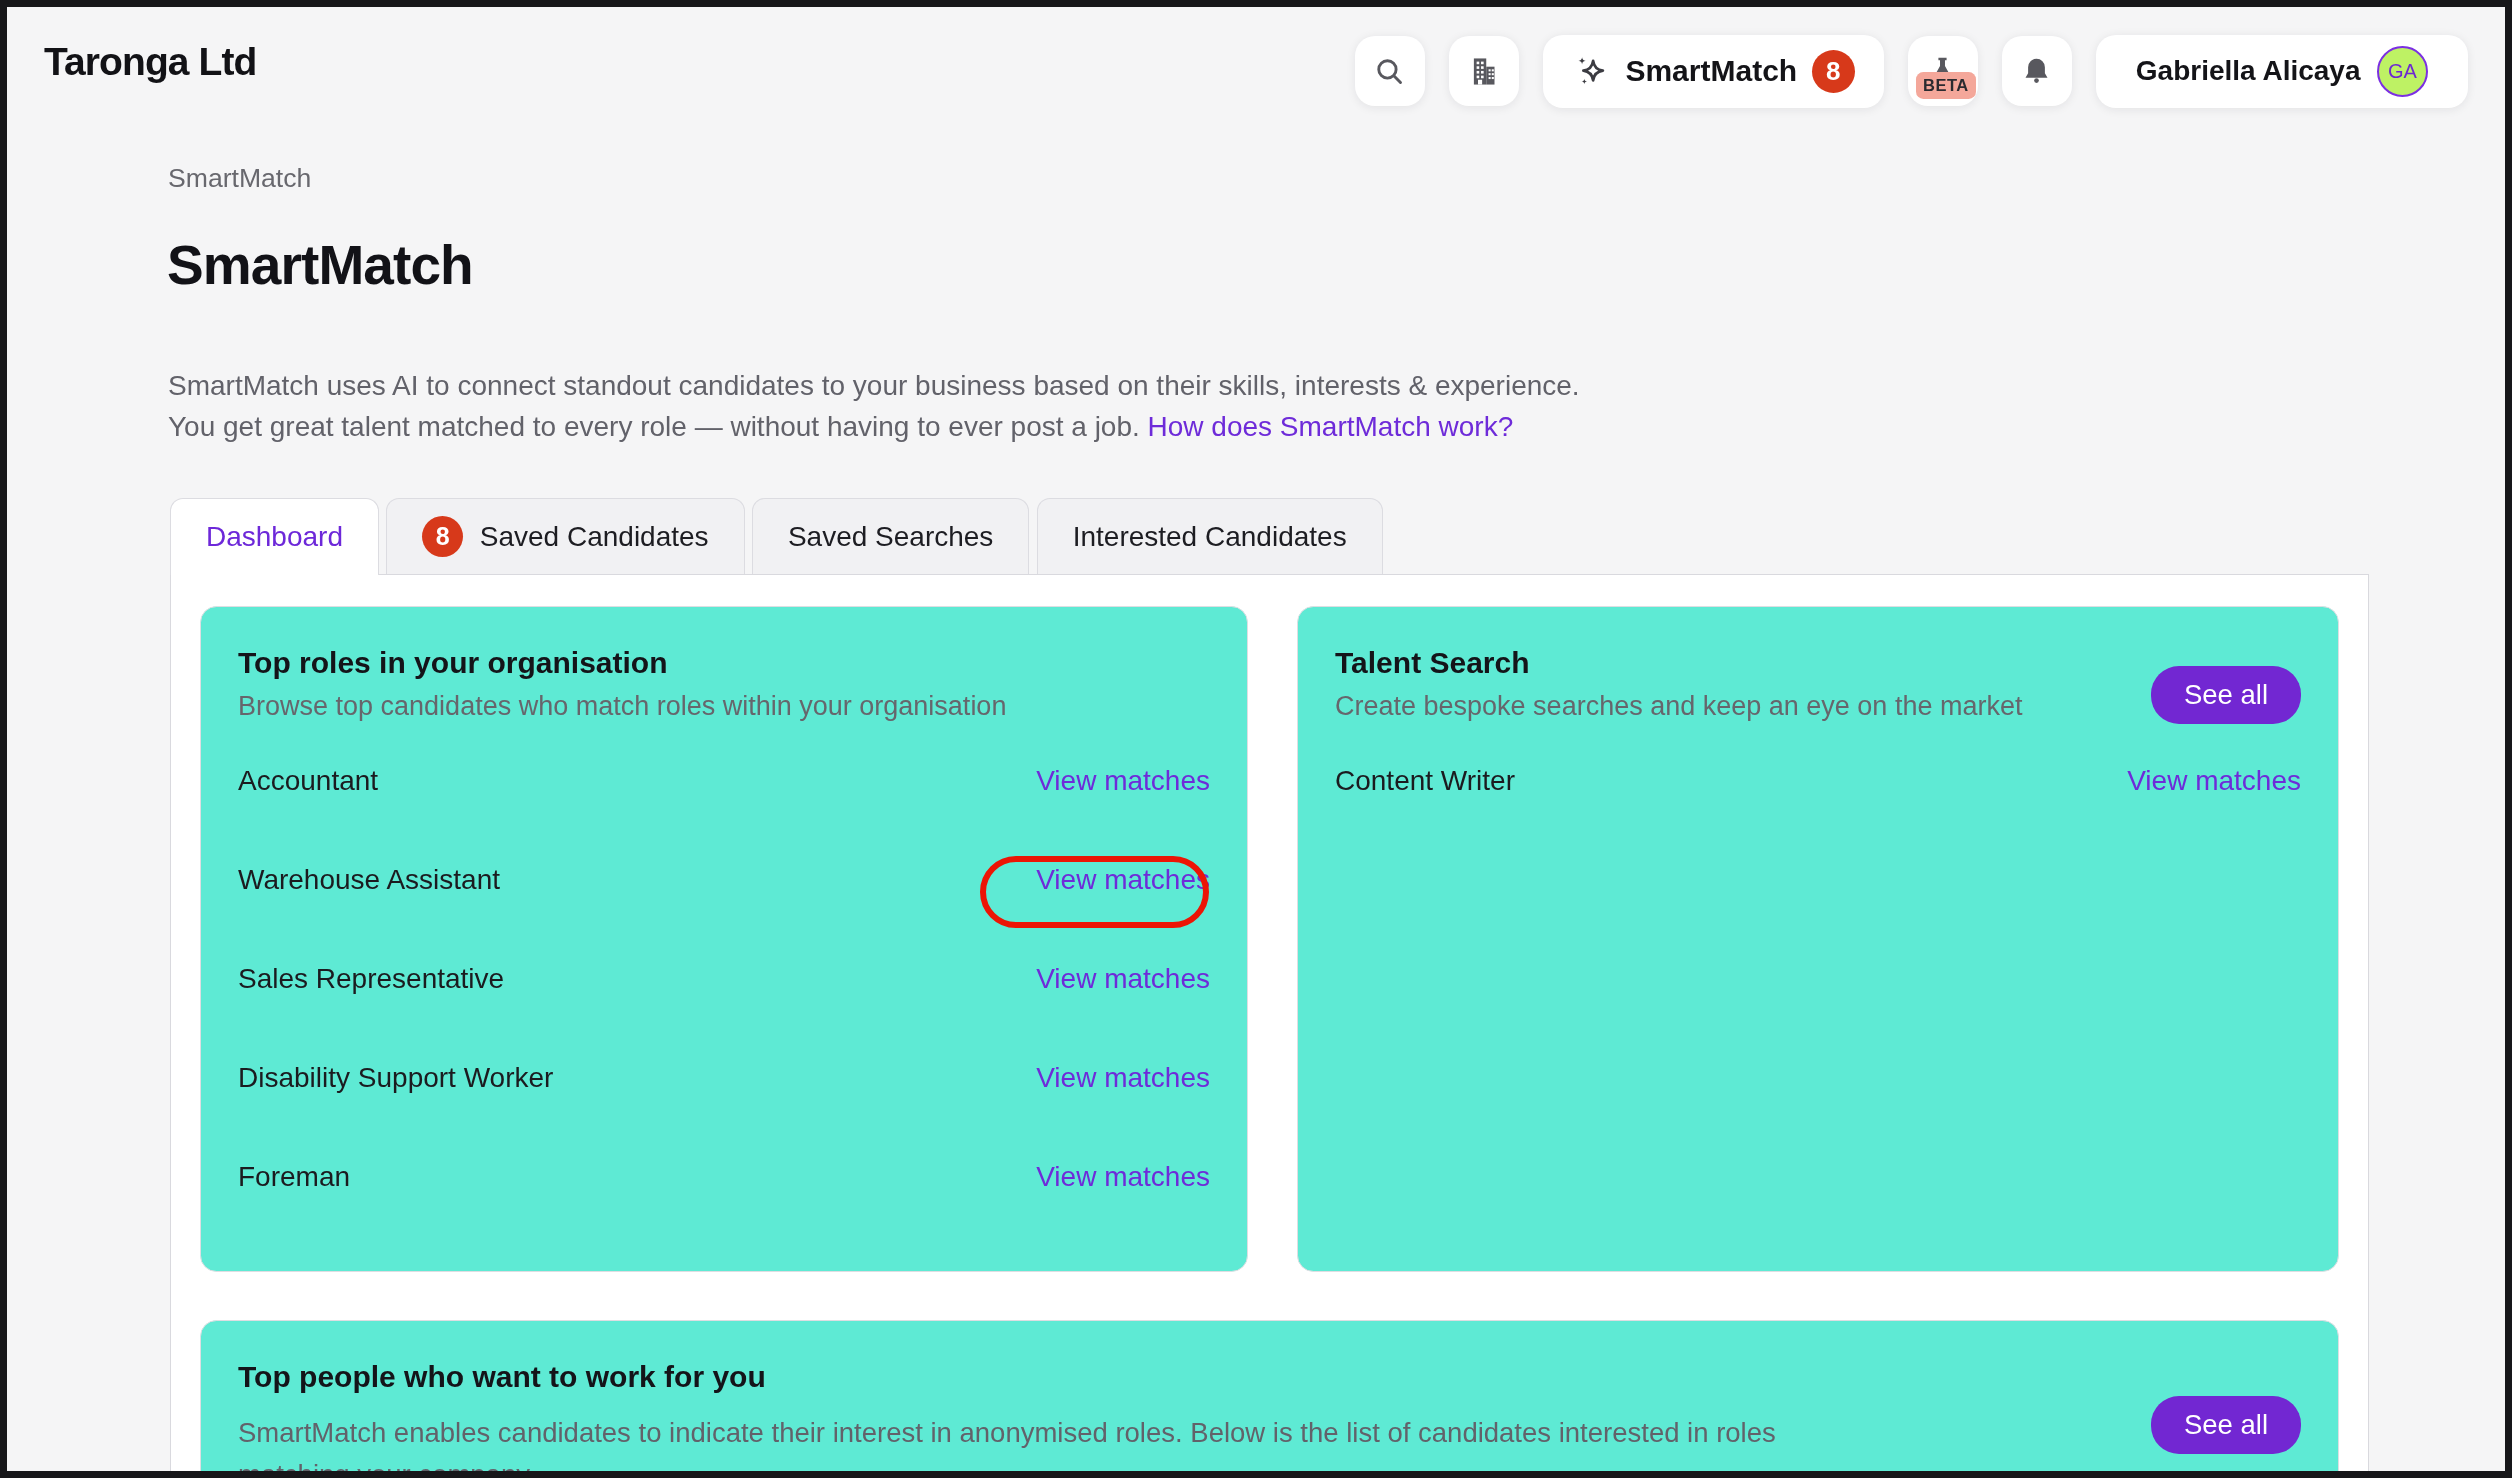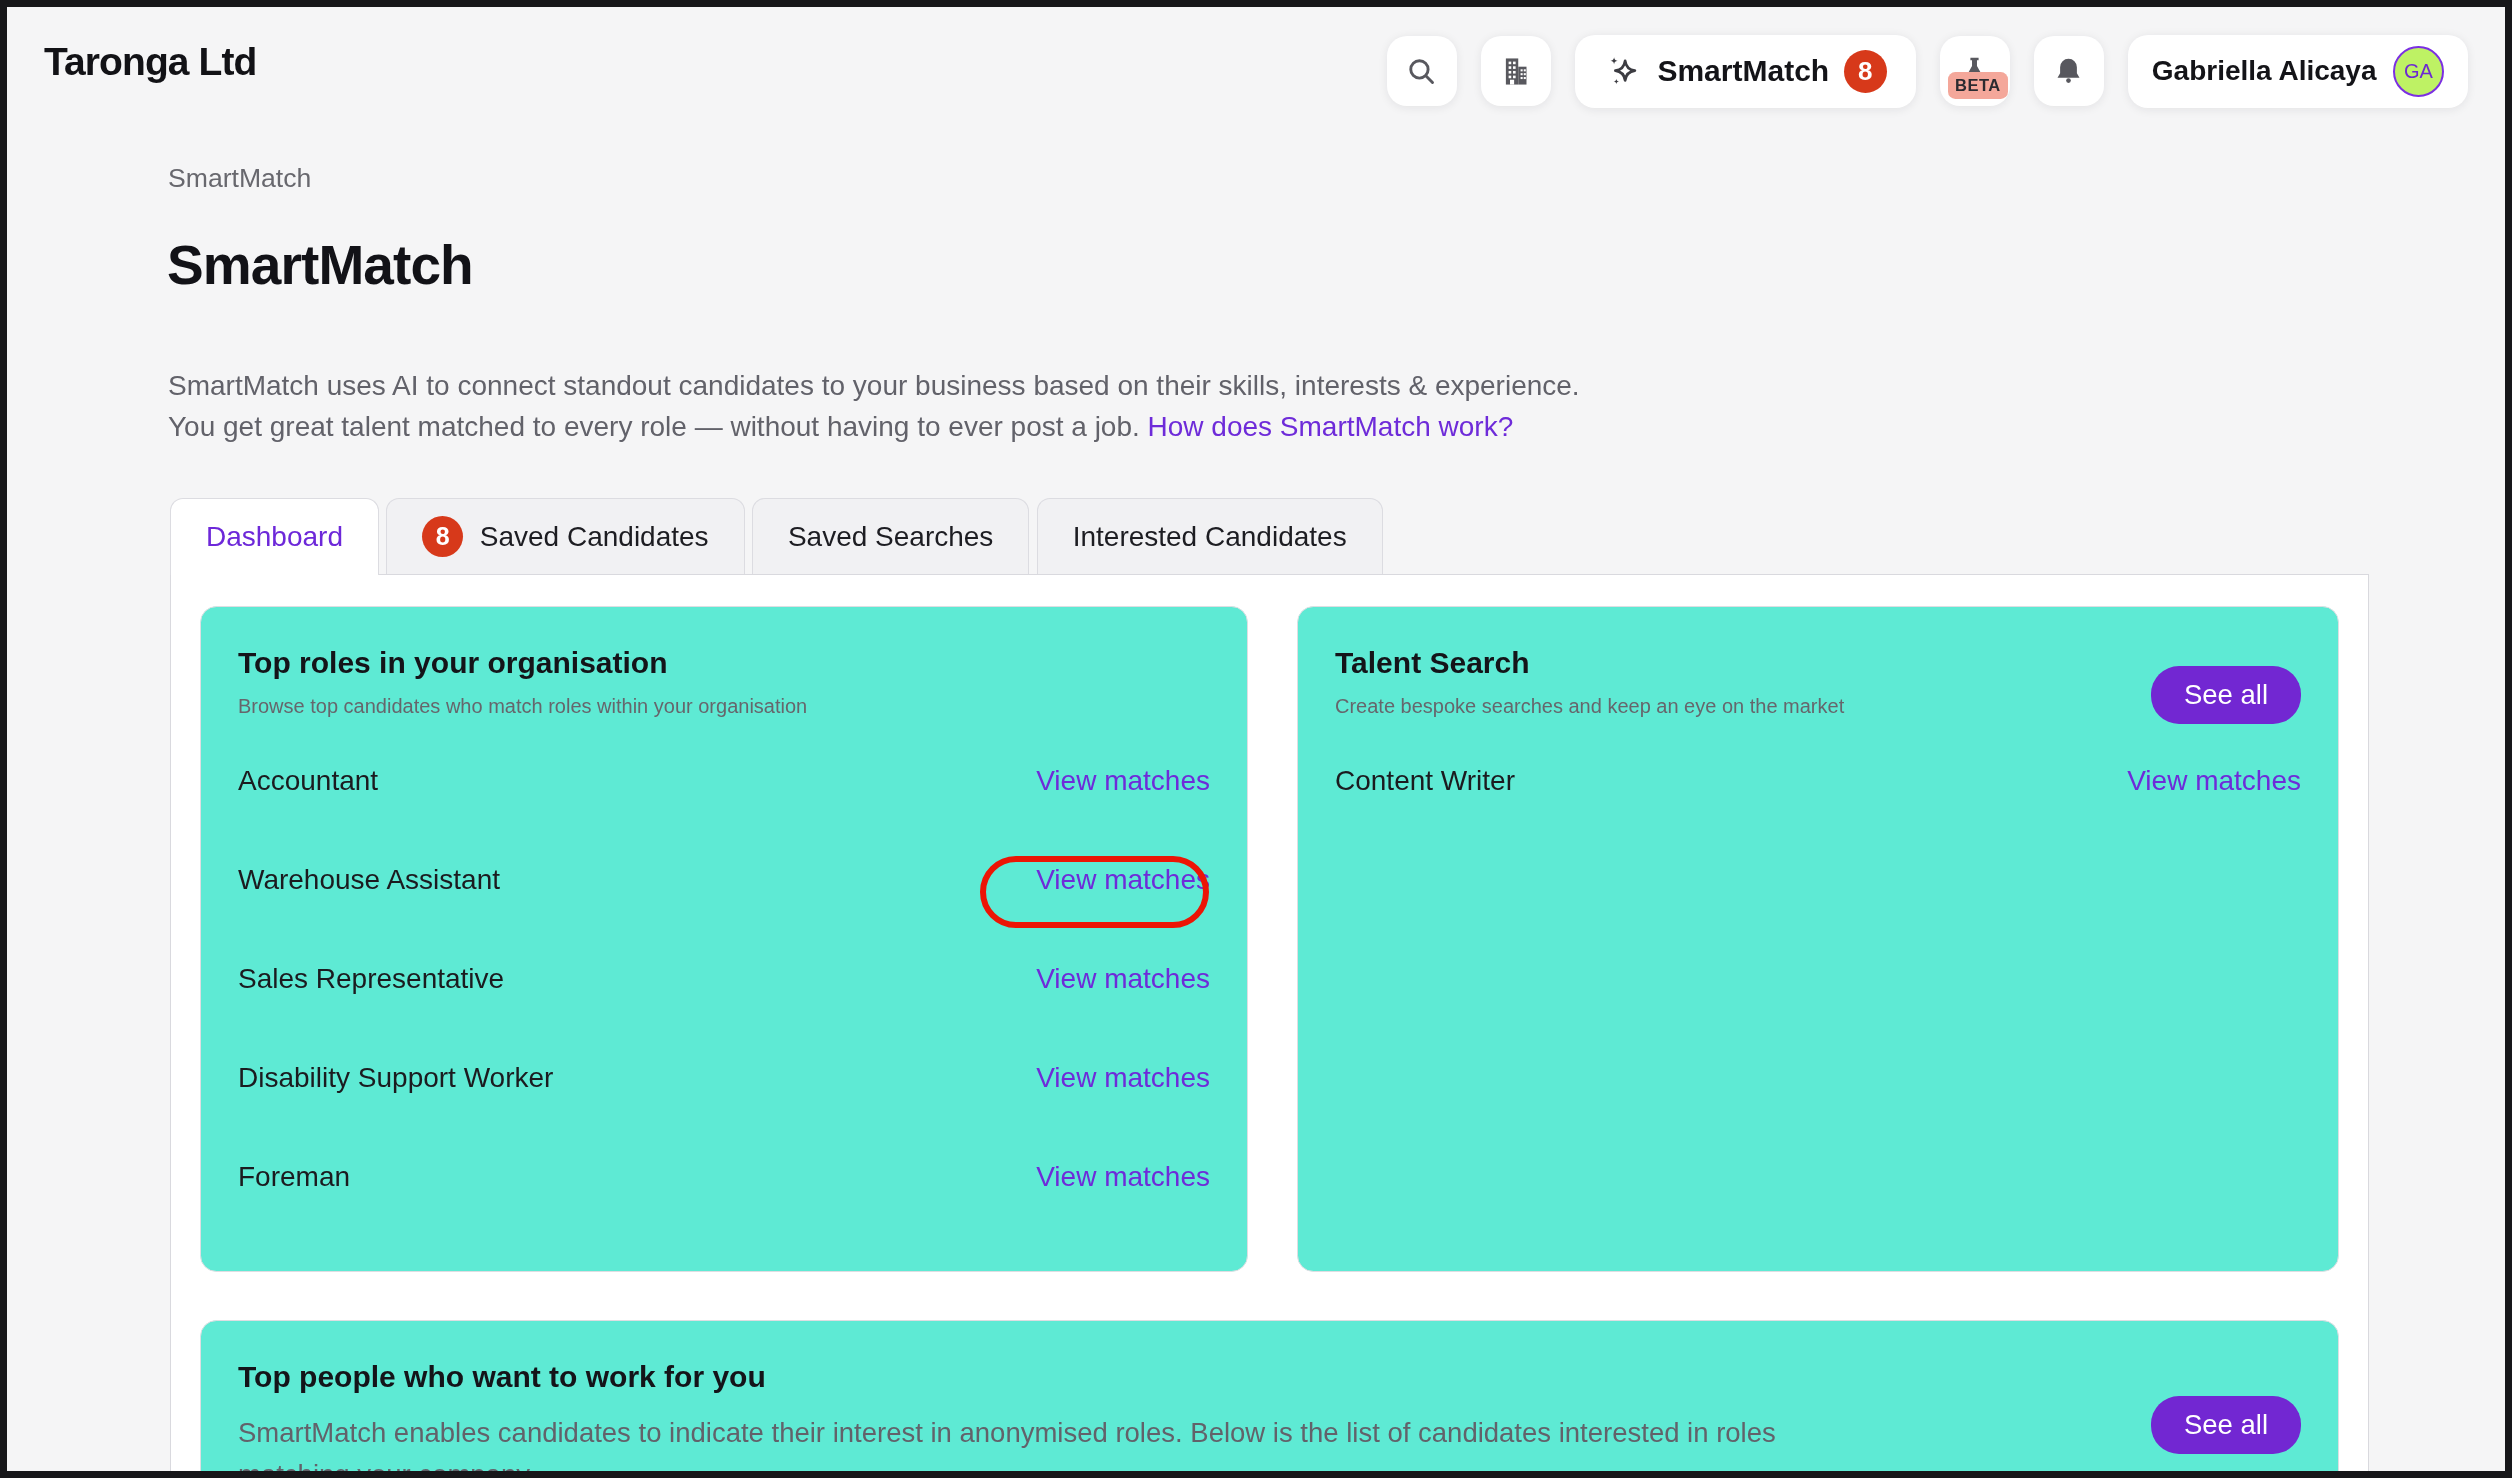--- a/index.html
+++ b/index.html
@@ -35,21 +35,21 @@
   .badge-circle {
     min-width:43px; height:43px; border-radius:50%; background:#d7391a;
     color:#fff; font-size:26px; font-weight:bold;
     display:inline-flex; align-items:center; justify-content:center;
   }
   .beta-tag {
     position:absolute; right:1.8px; bottom:7.3px;
     background:#f4a79a; color:#2b2b30; font-size:16.5px; font-weight:bold;
     padding:3.7px 7.3px; border-radius:7.3px; letter-spacing:0.5px;
   }
-  .pill.user { padding:0 24px; gap:16.5px; }
+  .pill.user { padding:0 40px; gap:16.5px; }
   .pill.user .user-name { font-size:28px; font-weight:bold; color:#141418; }
   .avatar {
     width:51px; height:51px; border-radius:50%; border:2.8px solid #7b2fe2;
     color:#6d28d2; font-size:20px; display:flex; align-items:center; justify-content:center;
     background:#bef264;
   }
 
   
   .breadcrumb { position:absolute; left:161px; top:156px; font-size:26.6px; color:#68686e; cursor:pointer; }
   .page-title { position:absolute; left:160px; top:226px; font-size:55px; font-weight:bold; color:#121217; letter-spacing:-0.9px; }
@@ -79,21 +79,21 @@
   }
   .card {
     position:absolute; background:#5eead4; border:0.9px solid #dedee2;
     border-radius:16.5px; padding:37px;
   }
   .card-roles   { left:29px;   top:31px;  width:1048px; height:666px; }
   .card-talent  { left:1126px; top:31px;  width:1042px; height:666px; }
   .card-people  { left:29px;   top:745px; width:2139px; height:367px; }
 
   .card-title { font-size:30px; font-weight:bold; color:#141419; line-height:37px; }
-  .card-sub   { font-size:20px; color:#66666c; line-height:37px; margin-top:7.3px; }
+  .card-sub   { font-size:27px; color:#66666c; line-height:37px; margin-top:7.3px; }
 
   .rows { margin-top:40px; }
   .role-row {
     display:flex; justify-content:space-between; align-items:flex-start;
     height:70px; margin-bottom:29px;
   }
   .role-name { font-size:28px; color:#1b1b1f; }
   .vm-link { font-size:28px; color:#6e2bd9; cursor:pointer; }
 
   .see-all {

